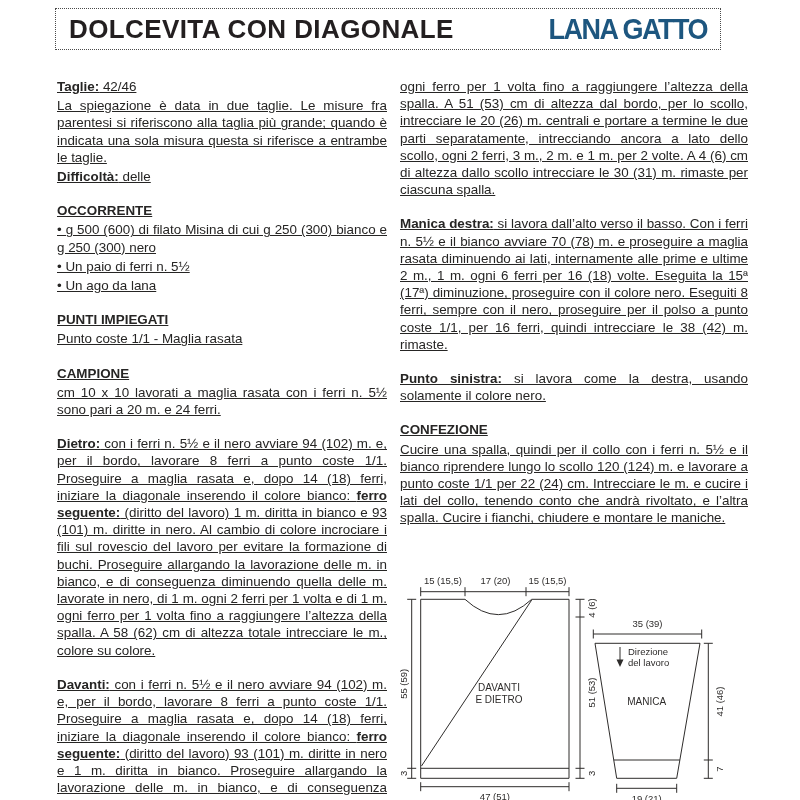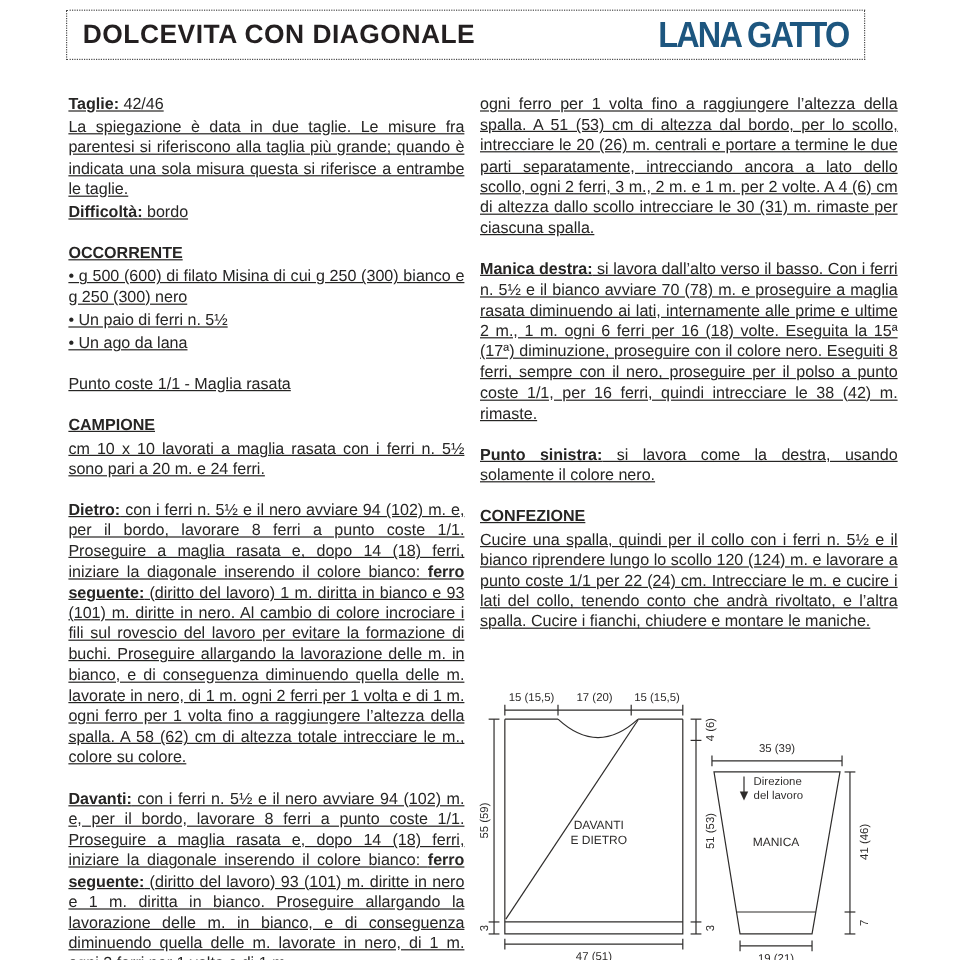--- a/index.html
+++ b/index.html
@@ -2,21 +2,21 @@
 <html><head>
 <meta charset="utf-8">
 <style>
   html,body{margin:0;padding:0;background:#ffffff;}
   .page{position:relative;width:800px;height:800px;background:#ffffff;overflow:hidden;
         font-family:"Liberation Sans",sans-serif;color:#262524;}
   
   .header{position:absolute;left:55px;top:8px;width:666px;height:42px;box-sizing:border-box;
           border:1.5px dotted #4a4a4a;display:flex;align-items:center;
           justify-content:space-between;padding:0 13px;background:#fff;}
-  .title{font-size:22px;font-weight:bold;letter-spacing:0.4px;color:#231f20;white-space:nowrap;}
+  .title{font-size:26px;font-weight:bold;letter-spacing:0.4px;color:#231f20;white-space:nowrap;}
   .logo{font-size:27px;font-weight:bold;color:#1d567f;letter-spacing:-1.5px;
         transform:scaleY(1.12);white-space:nowrap;}
   
   .col{position:absolute;top:76px;font-size:13.4px;line-height:17.2px;color:#262524;}
   .col-left{left:55px;width:334px;}
   .col-right{left:398px;width:352px;}
   p{margin:2px;text-decoration:underline;}
   .just{text-align:justify;}
   .hd{font-weight:bold;}
   .sec{margin-top:17px;}
@@ -33,30 +33,31 @@
 <div class="page">
 
   <div class="header">
     <div class="title">DOLCEVITA CON DIAGONALE</div>
     <div class="logo">LANA GATTO</div>
   </div>
 
   <div class="col col-left">
     <p><b>Taglie:</b><span> 42/46</span></p>
     <p class="just">La spiegazione è data in due taglie. Le misure fra parentesi si riferiscono alla taglia più grande; quando è indicata una sola misura questa si riferisce a entrambe le taglie.</p>
-    <p><b>Difficoltà:</b><span> bordo</span></p>
+    <p><b>Difficoltà:</b><span> delle</span></p>
 
     <div class="sec">
       <p class="hd">OCCORRENTE</p>
       <p class="just">• g 500 (600) di filato Misina di cui g 250 (300) bianco e g 250 (300) nero</p>
       <p class="just">• Un paio di ferri n. 5½</p>
       <p class="just">• Un ago da lana</p>
     </div>
 
     <div class="sec">
+      <p class="hd">PUNTI IMPIEGATI</p>
       <p>Punto coste 1/1 - Maglia rasata</p>
     </div>
 
     <div class="sec">
       <p class="hd">CAMPIONE</p>
       <p class="just">cm 10 x 10 lavorati a maglia rasata con i ferri n. 5½ sono pari a 20 m. e 24 ferri.</p>
     </div>
 
     <div class="sec">
       <p class="just"><b>Dietro:</b><span> con i ferri n. 5½ e il nero avviare 94 (102) m. e, per il bordo, lavorare 8 ferri a punto coste 1/1. Proseguire a maglia rasata e, dopo 14 (18) ferri, iniziare la diagonale inserendo il colore bianco: </span><b>ferro seguente:</b><span> (diritto del lavoro) 1 m. diritta in bianco e 93 (101) m. diritte in nero. Al cambio di colore incrociare i fili sul rovescio del lavoro per evitare la formazione di buchi. Proseguire allargando la lavorazione delle m. in bianco, e di conseguenza diminuendo quella delle m. lavorate in nero, di 1 m. ogni 2 ferri per 1 volta e di 1 m. ogni ferro per 1 volta fino a raggiungere l’altezza della spalla. A 58 (62) cm di altezza totale intrecciare le m., colore su colore.</span></p>

